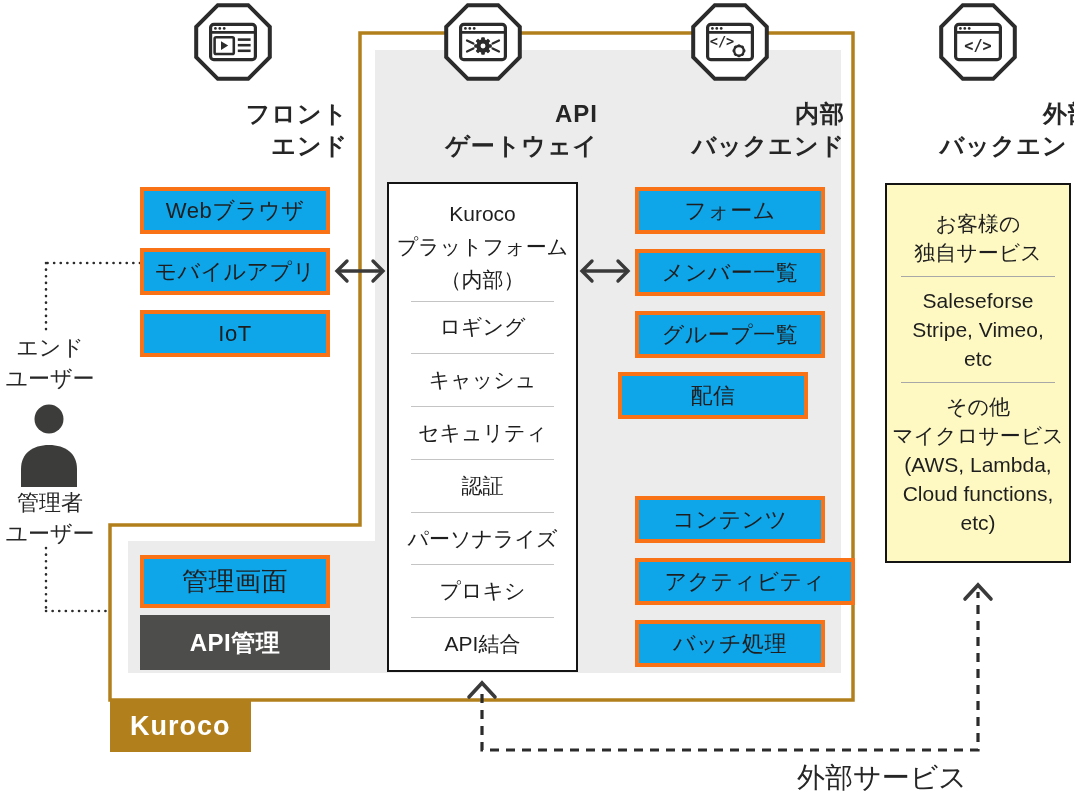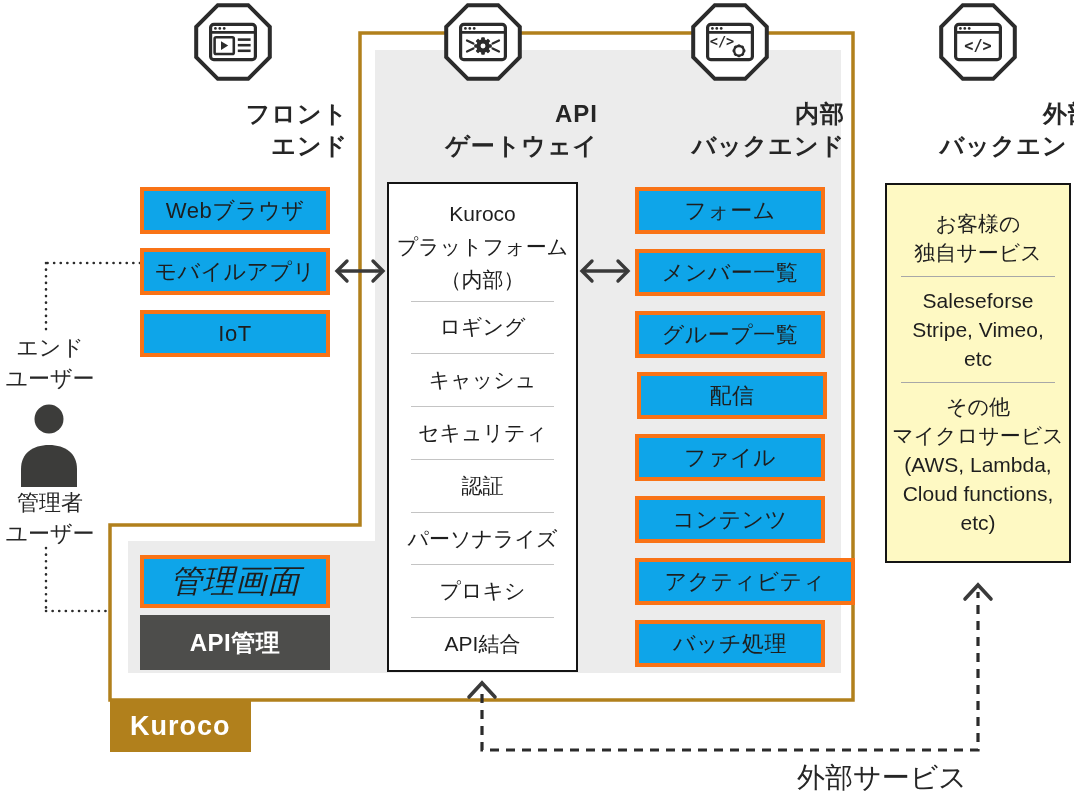--- a/index.html
+++ b/index.html
@@ -214,25 +214,22 @@
 
   <div class="box" style="left:635px;top:187px;width:190px;height:47px;">
       <span>フォーム</span>
     </div>
   <div class="box" style="left:635px;top:249px;width:190px;height:47px;">
       <span>メンバー一覧</span>
     </div>
   <div class="box" style="left:635px;top:311px;width:190px;height:47px;">
       <span>グループ一覧</span>
     </div>
-  <div class="box" style="left:637px;top:372px;width:190px;height:47px;">
+  <div class="box" style="left:618px;top:372px;width:190px;height:47px;">
       <span>配信</span>
-    </div>
-  <div class="box" style="left:635px;top:434px;width:190px;height:47px;">
-      <span>ファイル</span>
     </div>
   <div class="box" style="left:635px;top:496px;width:190px;height:47px;">
       <span>コンテンツ</span>
     </div>
   <div class="box" style="left:635px;top:558px;width:220px;height:47px;">
       <span>アクティビティ</span>
     </div>
   <div class="box" style="left:635px;top:620px;width:190px;height:47px;">
       <span>バッチ処理</span>
     </div>
@@ -264,21 +261,21 @@
   </div>
   <svg class="icon" style="left:16px;top:403px;" width="66" height="84" viewBox="0 0 66 84">
     <circle cx="33" cy="16" r="14.5" fill="#3c3c3a"></circle>
     <path d="M5,84 V66 C5,50.5 16.5,42 33,42 C49.5,42 61,50.5 61,66 V84 Z" fill="#3c3c3a"></path>
   </svg>
   <div class="user-label" style="top:487px;">
     <div>管理者</div>
     <div>ユーザー</div>
   </div>
 
-  <div class="box" style="left:140px;top:555px;width:190px;height:53px;font-size:32px;font-style:italic;">
+  <div class="box" style="left:140px;top:555px;width:190px;height:53px;font-size:26px;">
     <span>管理画面</span>
   </div>
   <div class="box dark-box" style="left:140px;top:615px;width:190px;height:55px;">
     <span>API管理</span>
   </div>
 
   <div class="kuroco-tag">
     <span>Kuroco</span>
   </div>
 

